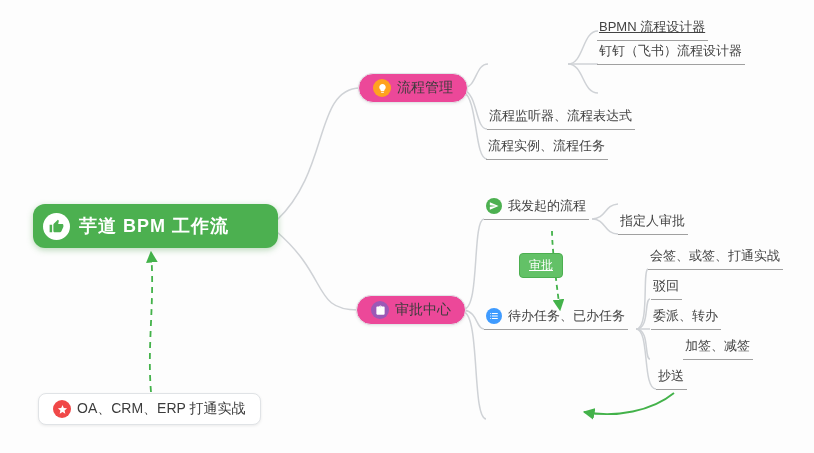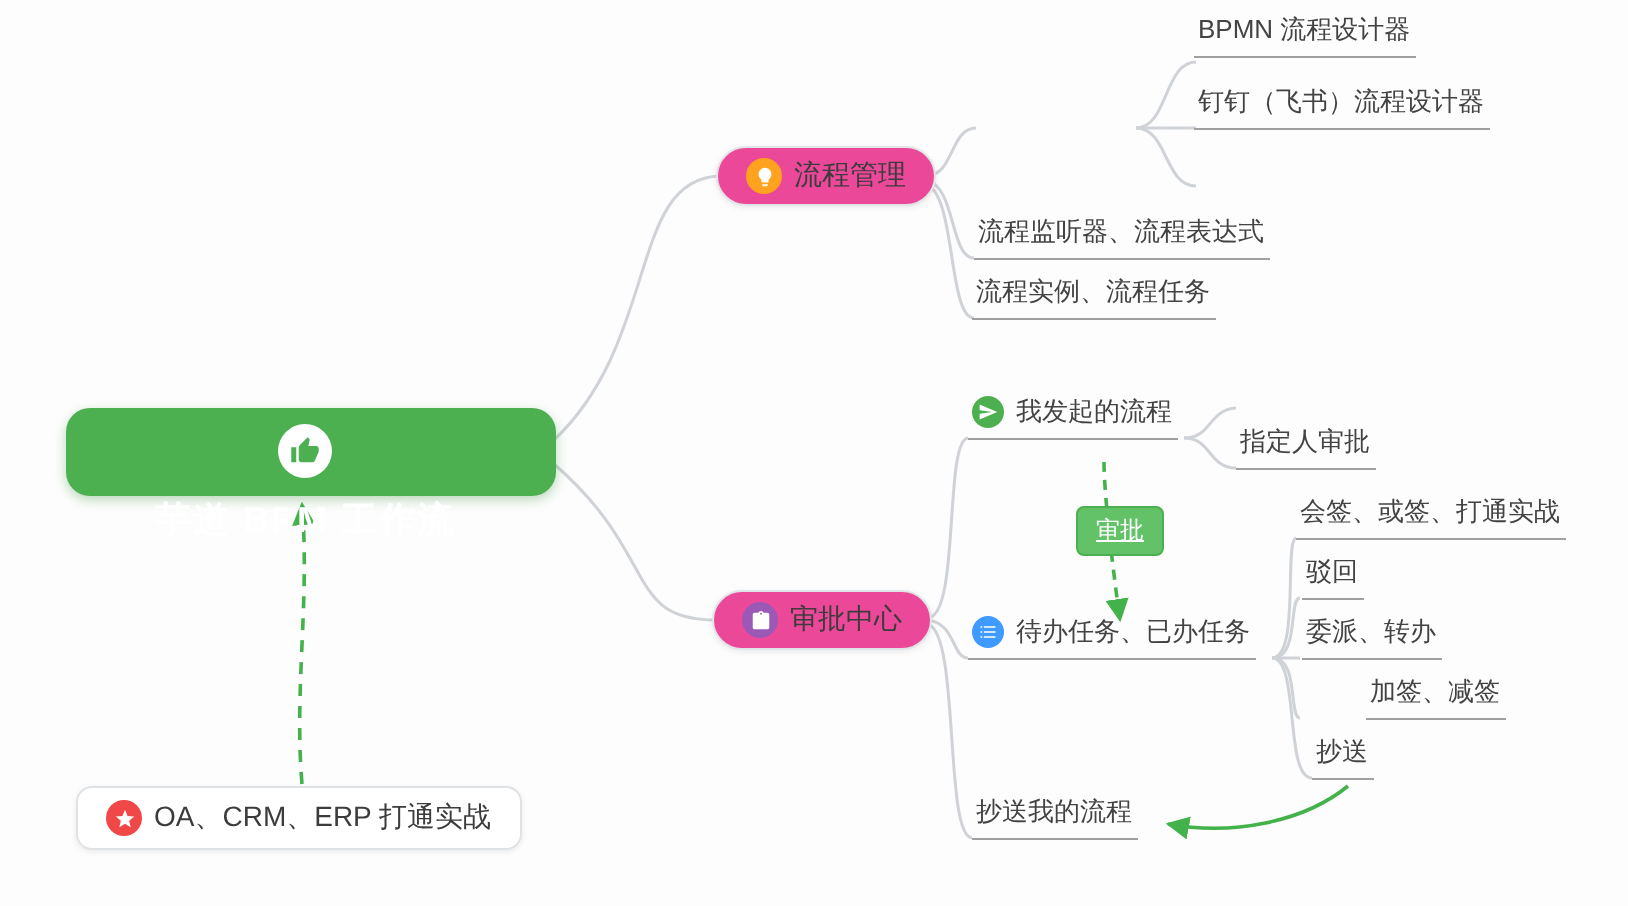--- a/index.html
+++ b/index.html
@@ -5,21 +5,21 @@
 <style>
   html,body{margin:0;padding:0;background:#fff;}
   body{font-family:"Liberation Sans","DejaVu Sans",sans-serif;}
   .mindmap{position:relative;width:814px;height:453px;background:#fdfdfd;overflow:hidden;}
   .links{position:absolute;left:0;top:0;z-index:0;}
   .node{position:absolute;display:flex;align-items:center;gap:6px;white-space:nowrap;z-index:2;box-sizing:border-box;}
   .root-node{
     width:245px;height:44px;
     background:#4cb050;color:#fff;border-radius:12px;
     padding:8px 16px 8px 10px;font-size:18px;font-weight:bold;letter-spacing:1px;
-    box-shadow:0 2px 6px rgba(60,150,60,.35);gap:9px;flex-direction:column;
+    box-shadow:0 2px 6px rgba(60,150,60,.35);gap:9px;
   }
   .root-ic{width:27px;height:27px;border-radius:50%;background:#fff;display:flex;align-items:center;justify-content:center;flex:0 0 auto;}
   .box{
     background:#ec4899;border:1px solid #e2e5e8;border-radius:15px;
     padding:5px 14px;font-size:14px;color:#3c3c3c;
     box-shadow:0 1px 3px rgba(0,0,0,.08);
   }
   .leaf{font-size:13px;color:#434343;border-bottom:1.5px solid #a0a0a0;padding:0 3px 4px 2px;}
   .ic{border-radius:50%;display:flex;align-items:center;justify-content:center;flex:0 0 auto;}
   .ic18{width:18px;height:18px;}
@@ -84,21 +84,21 @@
   <div class="node box" style="left:358px;top:73px;">
     <span class="ic ic18" style="background:#ffa21f">
       <svg width="11" height="11" viewBox="0 0 24 24" fill="#fff">
           <path d="M9 21c0 .55.45 1 1 1h4c.55 0 1-.45 1-1v-1H9v1zm3-19C8.14 2 5 5.14 5 9c0 2.38 1.19 4.47 3 5.74V17c0 .55.45 1 1 1h6c.55 0 1-.45 1-1v-2.26c1.81-1.27 3-3.36 3-5.74 0-3.86-3.14-7-7-7z"></path>
         </svg>
     </span>
     <span>流程管理</span>
   </div>
 
 
-  <div class="node leaf" style="left:597px;top:6px;">
+  <div class="node leaf" style="left:597px;top:18px;text-decoration:underline;">
     <span>BPMN 流程设计器</span>
   </div>
   <div class="node leaf" style="left:597px;top:42px;justify-content:flex-end;">
     <span>钉钉（飞书）流程设计器</span>
   </div>
 
   <div class="node leaf" style="left:487px;top:107px;align-items:flex-end;">
     <span>流程监听器、流程表达式</span>
   </div>
   <div class="node leaf" style="left:486px;top:137px;">
@@ -119,21 +119,21 @@
       <svg width="10" height="10" viewBox="0 0 24 24" fill="#fff">
           <path d="M2.01 21L23 12 2.01 3 2 10l15 2-15 2z"></path>
         </svg>
     </span>
     <span>我发起的流程</span>
   </div>
   <div class="node leaf" style="left:618px;top:212px;">
     <span>指定人审批</span>
   </div>
 
-  <div class="node badge" style="left:538px;top:253px;text-decoration:underline;">
+  <div class="node badge" style="left:519px;top:253px;text-decoration:underline;">
     <span>审批</span>
   </div>
 
   <div class="node leaf" style="left:484px;top:307px;">
     <span class="ic ic16" style="background:#3f9bff">
       <svg width="10" height="10" viewBox="0 0 24 24" fill="#fff">
           <path d="M3 5h2v2H3V5zm0 6h2v2H3v-2zm0 6h2v2H3v-2zm4-12h14v2H7V5zm0 6h14v2H7v-2zm0 6h14v2H7v-2z"></path>
         </svg>
     </span>
     <span>待办任务、已办任务</span>
@@ -147,23 +147,20 @@
   <div class="node leaf" style="left:651px;top:307px;">
     <span>委派、转办</span>
   </div>
   <div class="node leaf" style="left:651px;top:337px;margin-left:32px;">
     <span>加签、减签</span>
   </div>
   <div class="node leaf" style="left:656px;top:367px;">
     <span>抄送</span>
   </div>
 
-  <div class="node leaf" style="left:486px;top:397px;">
-    <span>抄送我的流程</span>
-  </div>
 
   <div class="node note-box" style="left:38px;top:393px;">
     <span class="ic ic18" style="background:#f04848">
       <svg width="11" height="11" viewBox="0 0 24 24" fill="#fff">
           <path d="M12 17.27L18.18 21l-1.64-7.03L22 9.24l-7.19-.61L12 2 9.19 8.63 2 9.24l5.46 4.73L5.82 21z"></path>
         </svg>
     </span>
     <span>OA、CRM、ERP 打通实战</span>
   </div>
 

